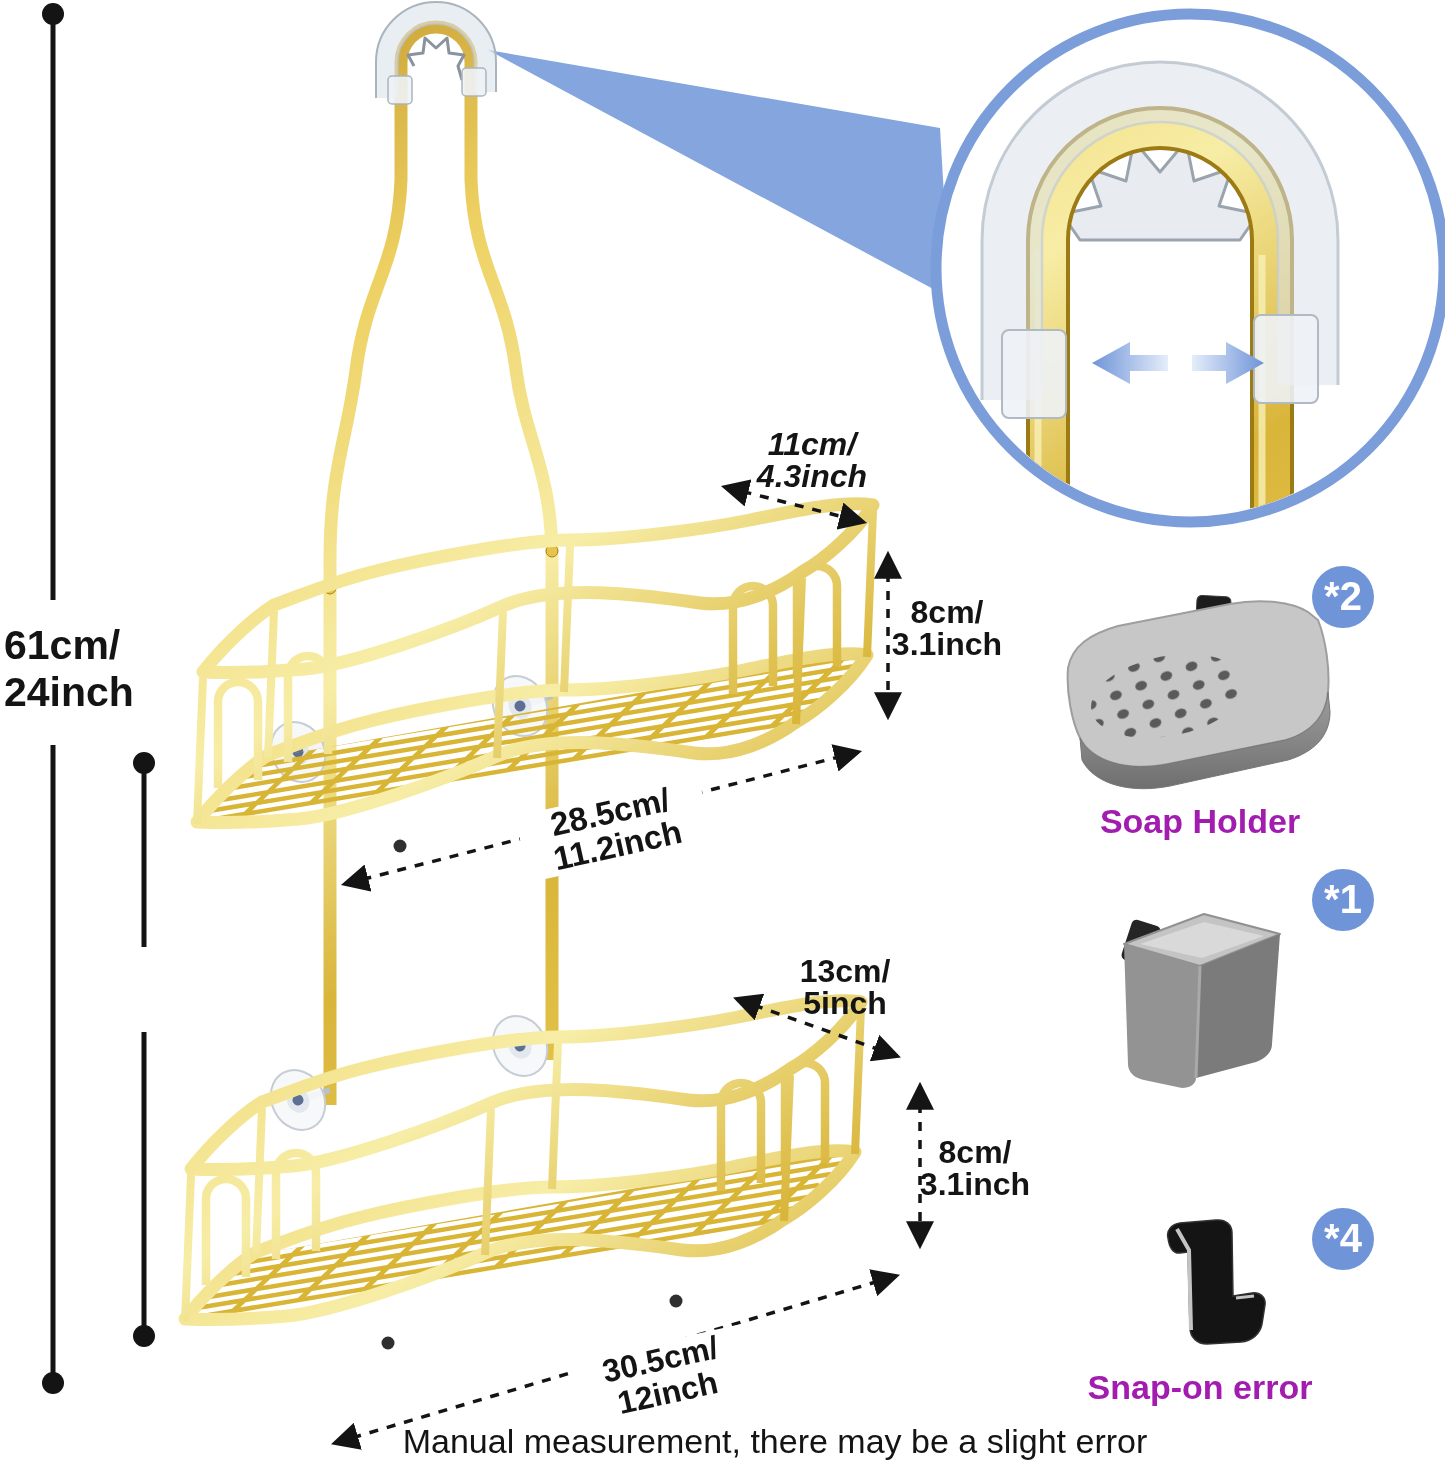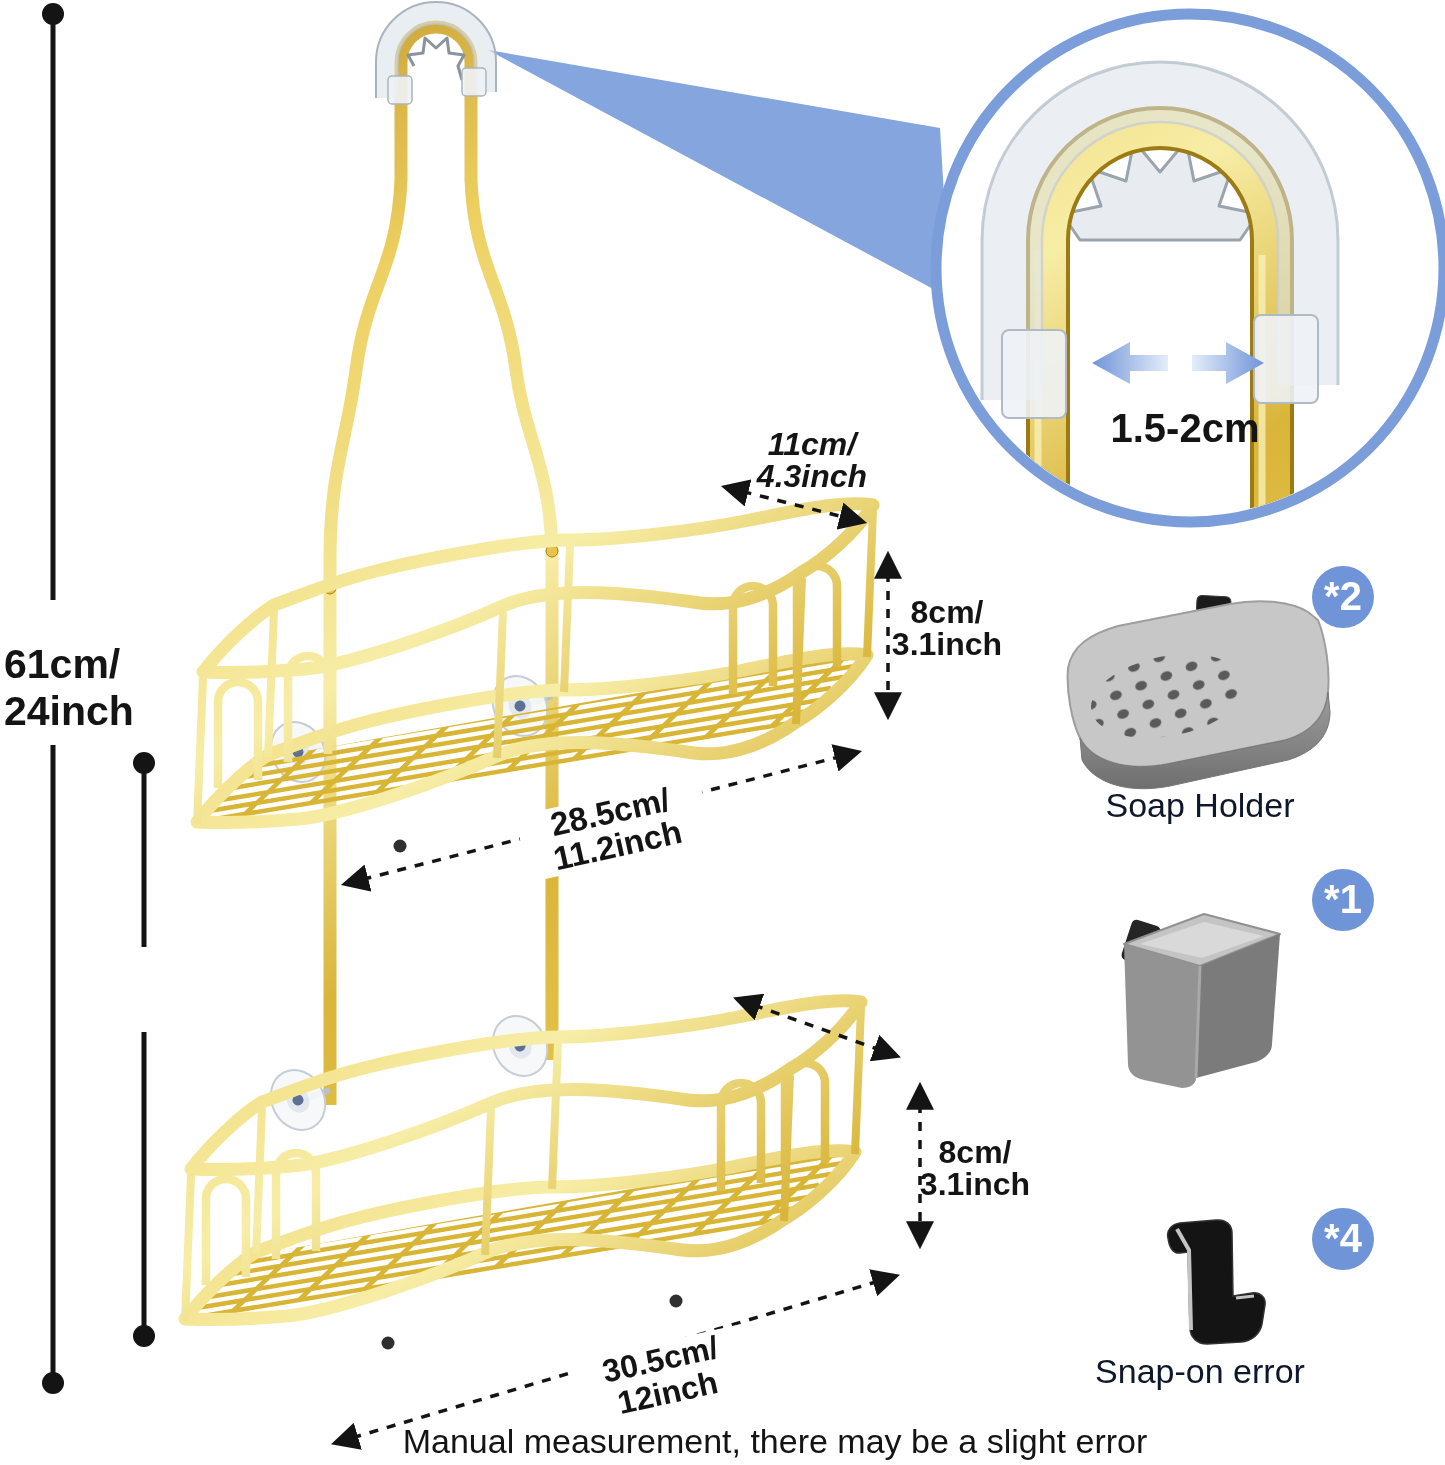--- a/index.html
+++ b/index.html
@@ -4,21 +4,21 @@
 <style>
   html,body{margin:0;padding:0;background:#ffffff;}
   .stage{position:relative;width:1445px;height:1465px;background:#fff;overflow:hidden;
          font-family:"Liberation Sans","DejaVu Sans",sans-serif;color:#111;}
   .stage svg{position:absolute;left:0;top:0;}
   .lbl{position:absolute;font-weight:700;color:#141414;white-space:pre-line;text-align:center;}
   .lbl.left{text-align:left;}
   .rot{transform:rotate(-12.5deg);background:#fff;padding:0 4px;}
   .badge{position:absolute;width:62px;height:62px;border-radius:50%;background:#6f94d8;
          color:#fff;font-weight:700;font-size:40px;line-height:60px;text-align:center;}
-  .acc-label{position:absolute;width:360px;text-align:center;font-weight:400;font-size:34px;color:#0f172a;}
+  .acc-label{position:absolute;width:360px;text-align:center;font-weight:700;font-size:34px;color:#a21caf;margin-top:16px;}
   .note{position:absolute;left:340px;top:1422px;width:870px;text-align:center;
         font-weight:400;font-size:34px;color:#141414;}
   .inset-dim{position:absolute;left:1060px;top:406px;width:250px;text-align:center;
         font-weight:700;font-size:40px;color:#141414;}
 </style>
 </head>
 <body>
 
 <div class="stage">
 
@@ -167,41 +167,42 @@
     <path d="M1200,966 L1196,1078" stroke="#a6a6a6" stroke-width="3"></path>
   </g>
 
   <g>
     <path d="M1168,1238 C1166,1230 1172,1224 1180,1223 L1216,1220 C1226,1219 1232,1225 1232,1233 L1233,1296 L1252,1293 C1260,1292 1266,1297 1265,1305 L1262,1324 C1260,1334 1252,1341 1241,1342 L1207,1344 C1197,1344 1190,1337 1190,1328 L1188,1252 L1180,1253 C1173,1254 1169,1247 1168,1238 Z" fill="#141414" stroke="#333" stroke-width="1.5"></path>
     <path d="M1177,1229 L1189,1250 L1191,1330" fill="none" stroke="#c4c4c4" stroke-width="4"></path>
     <path d="M1236,1298 L1254,1296" fill="none" stroke="#c4c4c4" stroke-width="3"></path>
   </g>
 </svg>
 
-<div class="lbl left" style="left:4px;top:622px;width:160px;font-size:41px;line-height:47px;margin-top:19px;">61cm/
+<div class="lbl left" style="left:4px;top:622px;width:160px;font-size:41px;line-height:47px;">61cm/
 24inch</div>
 
 
 <div class="lbl" style="left:737px;top:428px;width:150px;font-size:32px;line-height:32px;font-style:italic;">11cm/
 4.3inch</div>
 
 <div class="lbl" style="left:872px;top:596px;width:150px;font-size:32px;line-height:32px;">8cm/
 3.1inch</div>
 
 <div class="lbl rot" style="left:520px;top:795px;width:180px;font-size:33px;line-height:34px;">28.5cm/
 11.2inch</div>
 
+<div class="lbl" style="left:770px;top:955px;width:150px;font-size:32px;line-height:32px;">13cm/
+5inch</div>
 
 <div class="lbl" style="left:900px;top:1136px;width:150px;font-size:32px;line-height:32px;">8cm/
 3.1inch</div>
 
 <div class="lbl rot" style="left:575px;top:1342px;width:170px;font-size:32px;line-height:34px;">30.5cm/
 12inch</div>
 
-<div class="inset-dim">1.5-2cm</div>
 
 <div class="badge" style="left:1312px;top:566px;">*2</div>
 <div class="acc-label" style="left:1020px;top:786px;">Soap Holder</div>
 
 <div class="badge" style="left:1312px;top:869px;">*1</div>
 
 <div class="badge" style="left:1312px;top:1208px;">*4</div>
 <div class="acc-label" style="left:1020px;top:1352px;">Snap-on error</div>
 
 <div class="note">Manual measurement, there may be a slight error</div>

